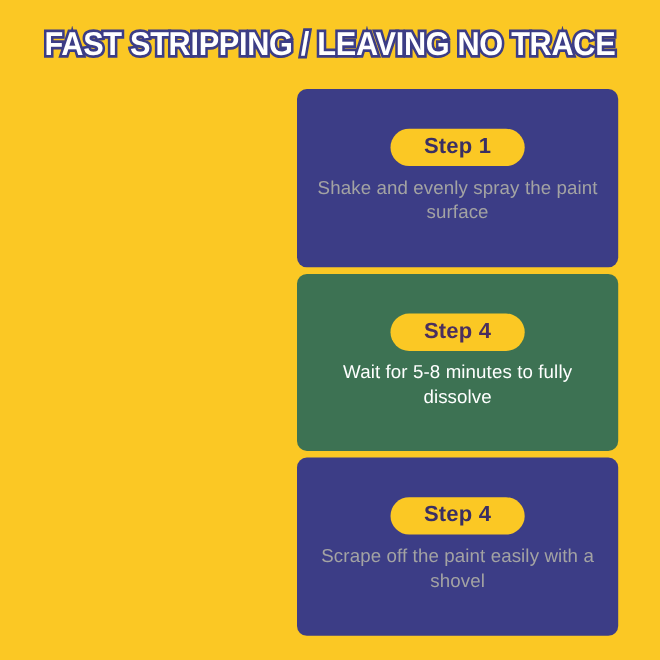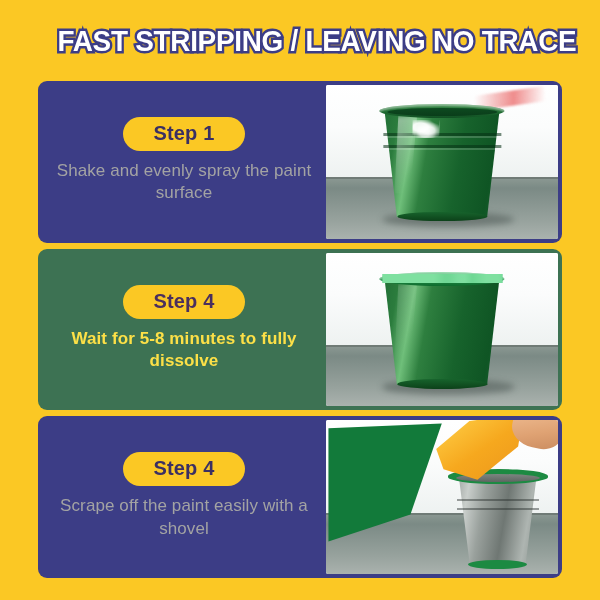--- a/index.html
+++ b/index.html
@@ -14,21 +14,21 @@
   .poster{
     position:absolute;inset:0;
     display:flex;flex-direction:column;
     box-sizing:border-box;
     padding:0 38px;
   }
 
   
   .title-bar{
     height:81px;
-    display:flex;align-items:center;justify-content:flex-start;
+    display:flex;align-items:center;justify-content:center;
     flex:0 0 auto;
   }
   .title{
     font-size:30px;
     font-weight:bold;
     letter-spacing:-0.3px;
     color:#ffffff;
     white-space:nowrap;
     transform:scaleX(0.93);
     -webkit-text-stroke:5px #3C3D86;
@@ -36,20 +36,21 @@
     text-shadow:0 2px 0 #3C3D86;
   }
 
   
   .cards{
     flex:1 1 auto;
     display:flex;flex-direction:column;
     gap:6px;
     padding-bottom:22px;
     box-sizing:border-box;
+    align-items:flex-end;
   }
   .card{
     flex:1 1 0;
     border-radius:9px;
     display:flex;
     align-items:stretch;
     overflow:hidden;
     position:relative;
     box-sizing:border-box;
     padding:4px;
@@ -75,21 +76,21 @@
     letter-spacing:0.2px;
   }
   .card-green .badge{color:#4A2F5E;}
   .desc{
     color:#a3a3a3;
     font-size:17px;
     line-height:1.32;
     text-align:center;
     letter-spacing:0.1px;
   }
-  .card-green .desc{color:#fde047;font-weight:bold;}
+  .card-green .desc{color:#ffffff;}
 
   .photo{
     flex:1 1 auto;
     margin:0;
     border-radius:2px;
     position:relative;
     overflow:hidden;
     background:#f4f6f5;
   }
 

